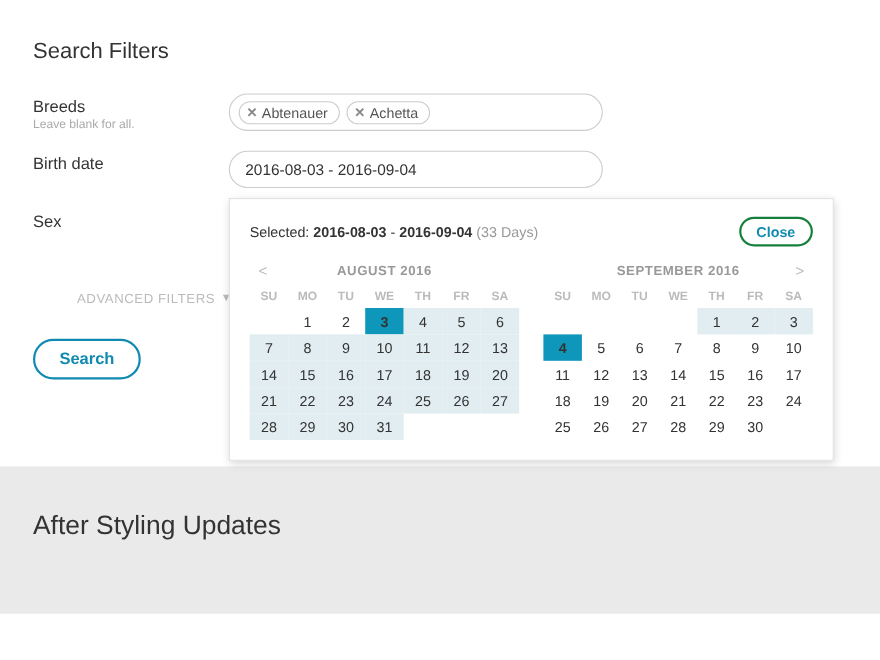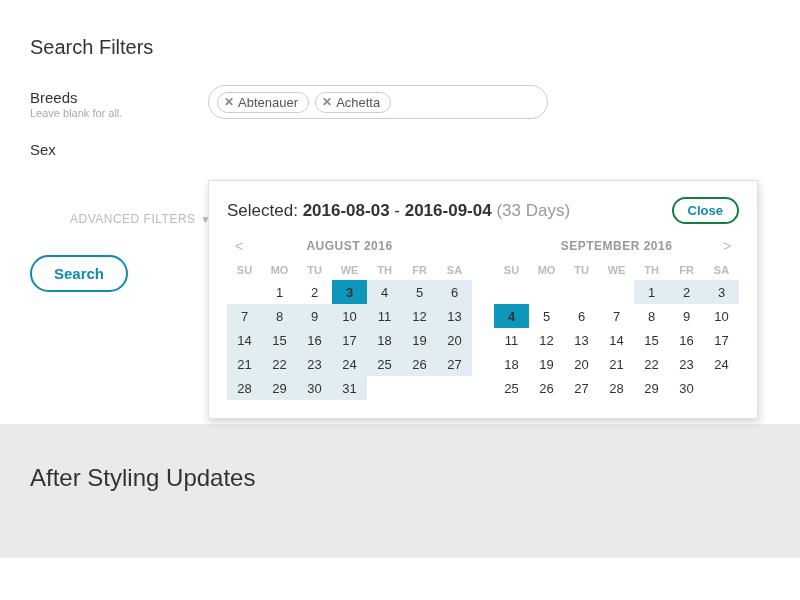--- a/index.html
+++ b/index.html
@@ -133,21 +133,21 @@
     padding: 16px 18px 18px 18px;
     z-index: 10;
   }
   .dp-top {
     display: flex;
     justify-content: space-between;
     align-items: center;
     margin-bottom: 14px;
   }
   .dp-sel {
-    font-size: 17px;
+    font-size: 13px;
     color: #333;
   }
   .dp-sel .light { color: #999; }
   .dp-sel b { font-weight: 700; }
   .closebtn {
     border: 2px solid #15803d;
     color: #108ab1;
     background: #fff;
     border-radius: 18px;
     padding: 4px 14px;
@@ -230,20 +230,30 @@
           <span>Abtenauer</span>
         </span>
         <span class="tag">
           <span class="x">✕</span>
           <span>Achetta</span>
         </span>
       </div>
     </div>
   </div>
 
+  <div class="row">
+    <div class="label-col">
+      <div class="label">Birth date</div>
+    </div>
+    <div class="field-col">
+      <div class="dateinput">
+        <span>2016-08-03 - 2016-09-04</span>
+      </div>
+    </div>
+  </div>
 
   <div class="row">
     <div class="label-col">
       <div class="label">Sex</div>
     </div>
   </div>
 
   <div class="adv">
     <span>ADVANCED FILTERS</span>
     <span class="chev">▼</span>

